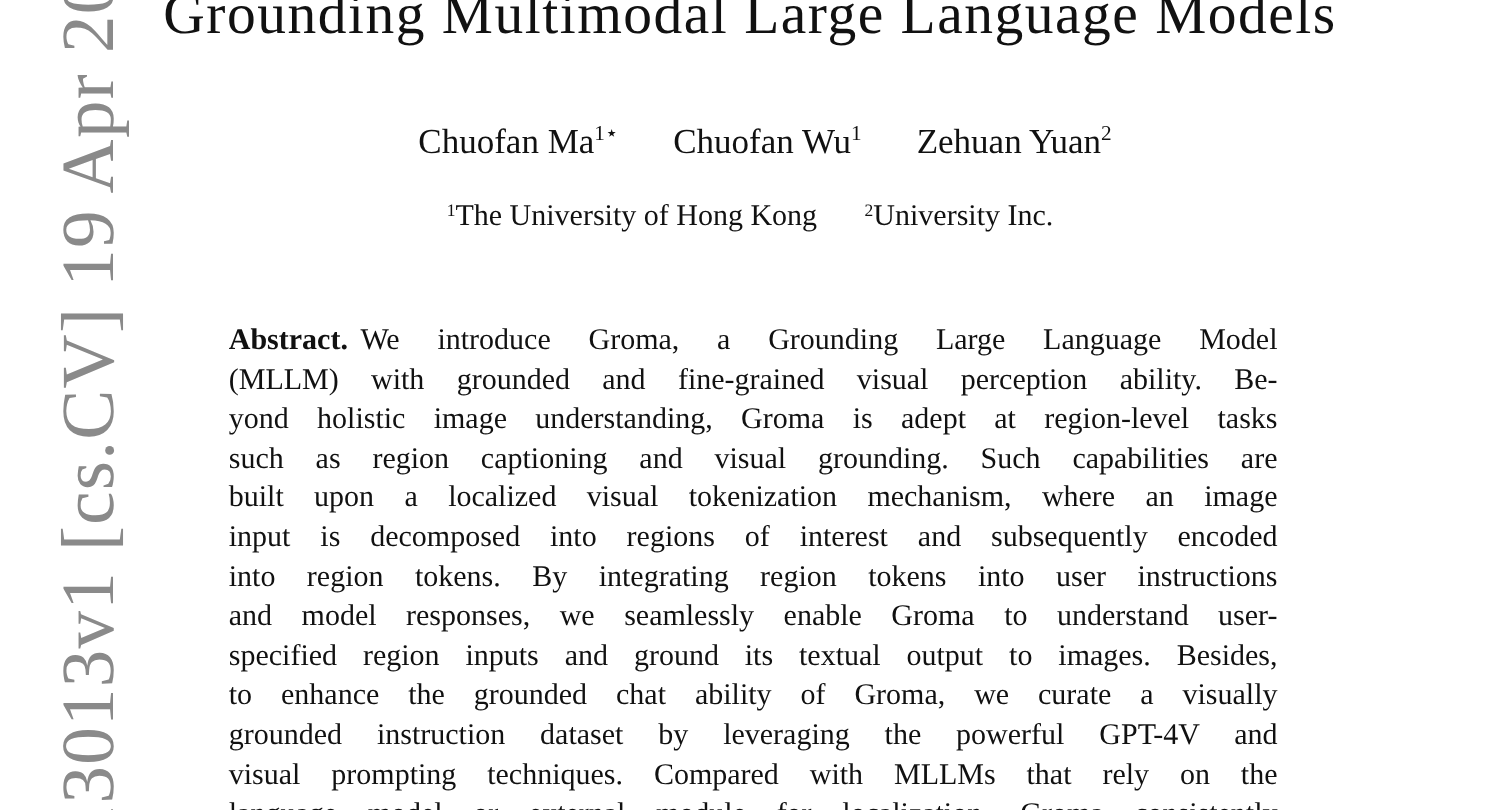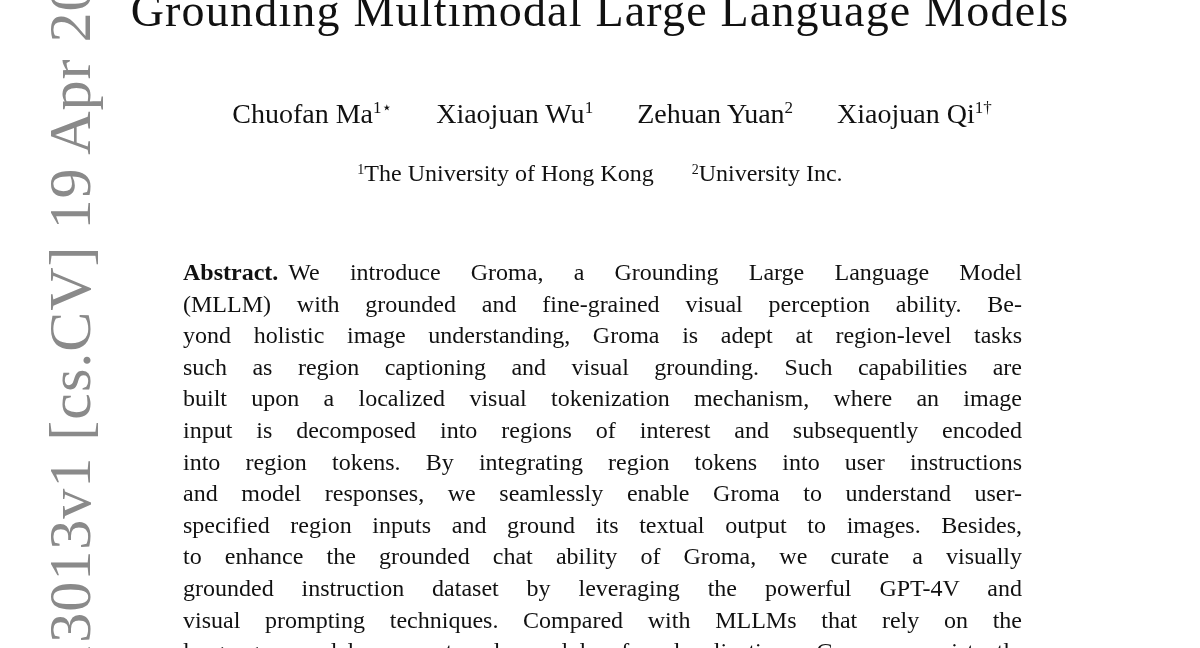--- a/index.html
+++ b/index.html
@@ -100,23 +100,22 @@
 <body>
 
 <div class="page">
 
   <div class="watermark" style="color: rgb(138, 138, 138);">arXiv:2404.13013v1 [cs.CV] 19 Apr 2024</div>
 
   <h1 class="title" style="margin:0; font-weight:normal;">Grounding Multimodal Large Language Models</h1>
 
   <div class="authors">
       <span class="author"><span>Chuofan Ma</span><sup>1⋆</sup></span>
-      <span class="author"><span>Xiaojuan Wu</span><sup>1</sup></span>
+      <span class="author"><span>Chuofan Wu</span><sup>1</sup></span>
       <span class="author"><span>Zehuan Yuan</span><sup>2</sup></span>
-      <span class="author"><span>Xiaojuan Qi</span><sup>1†</sup></span>
     </div>
 
   <div class="affils">
       <span class="affil"><sup>1</sup><span>The University of Hong Kong</span></span>
       <span class="affil"><sup>2</sup><span>University Inc.</span></span>
     </div>
 
   <div class="abstract">
     <div class="abs-line1">
       <span class="abs-label">Abstract.</span><span>We introduce Groma, a Grounding Large Language Model</span>

